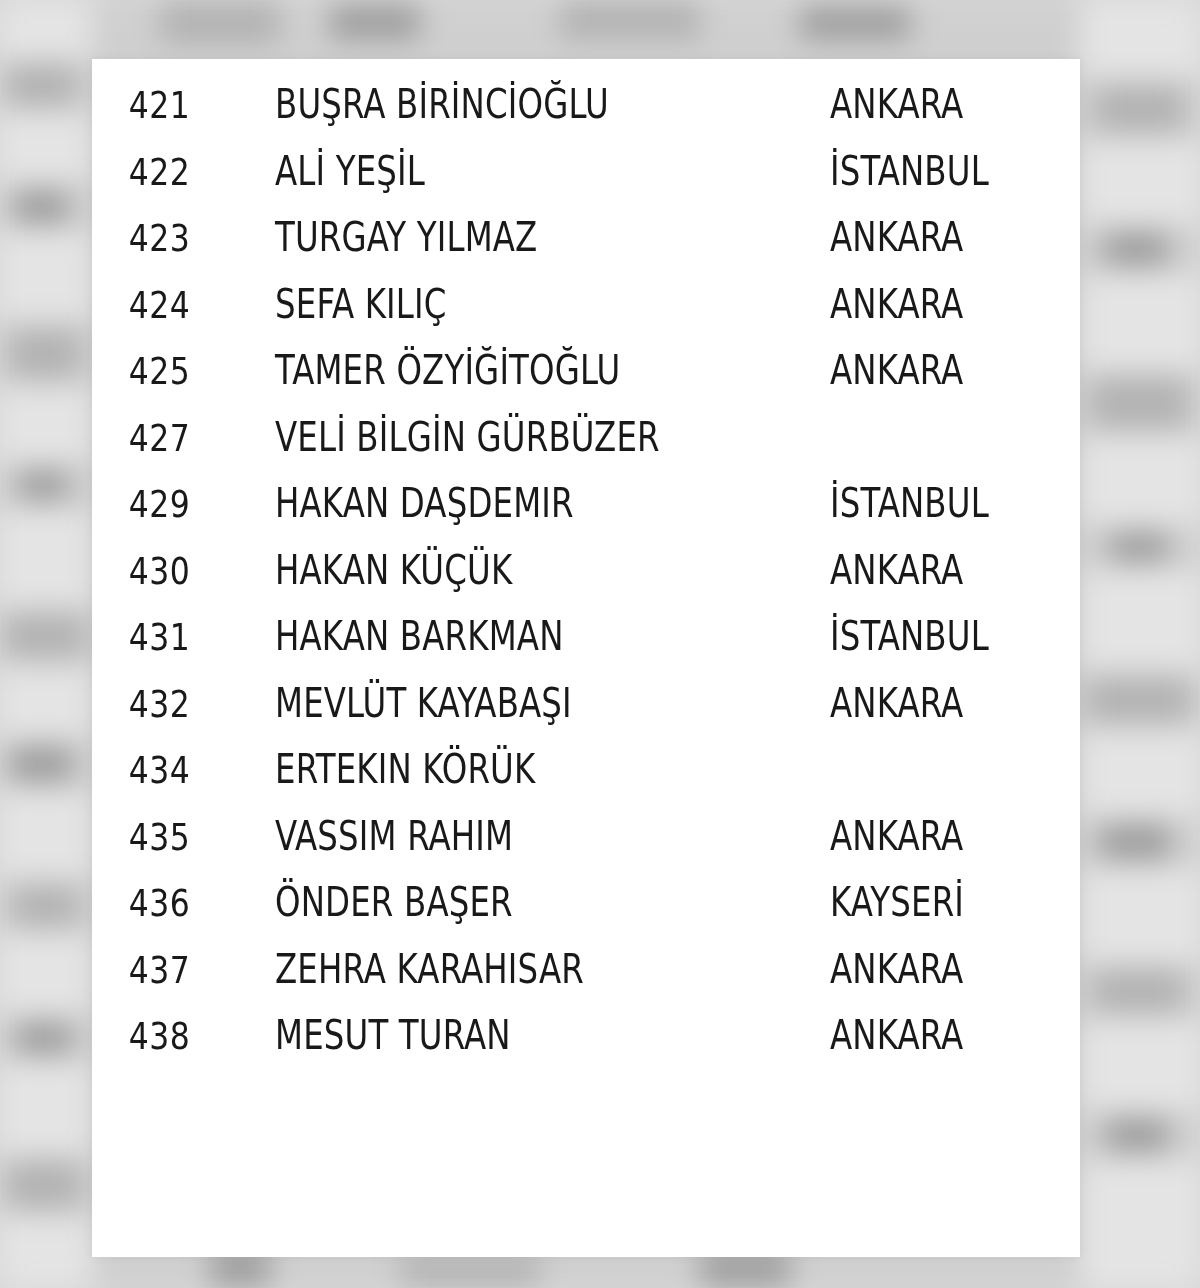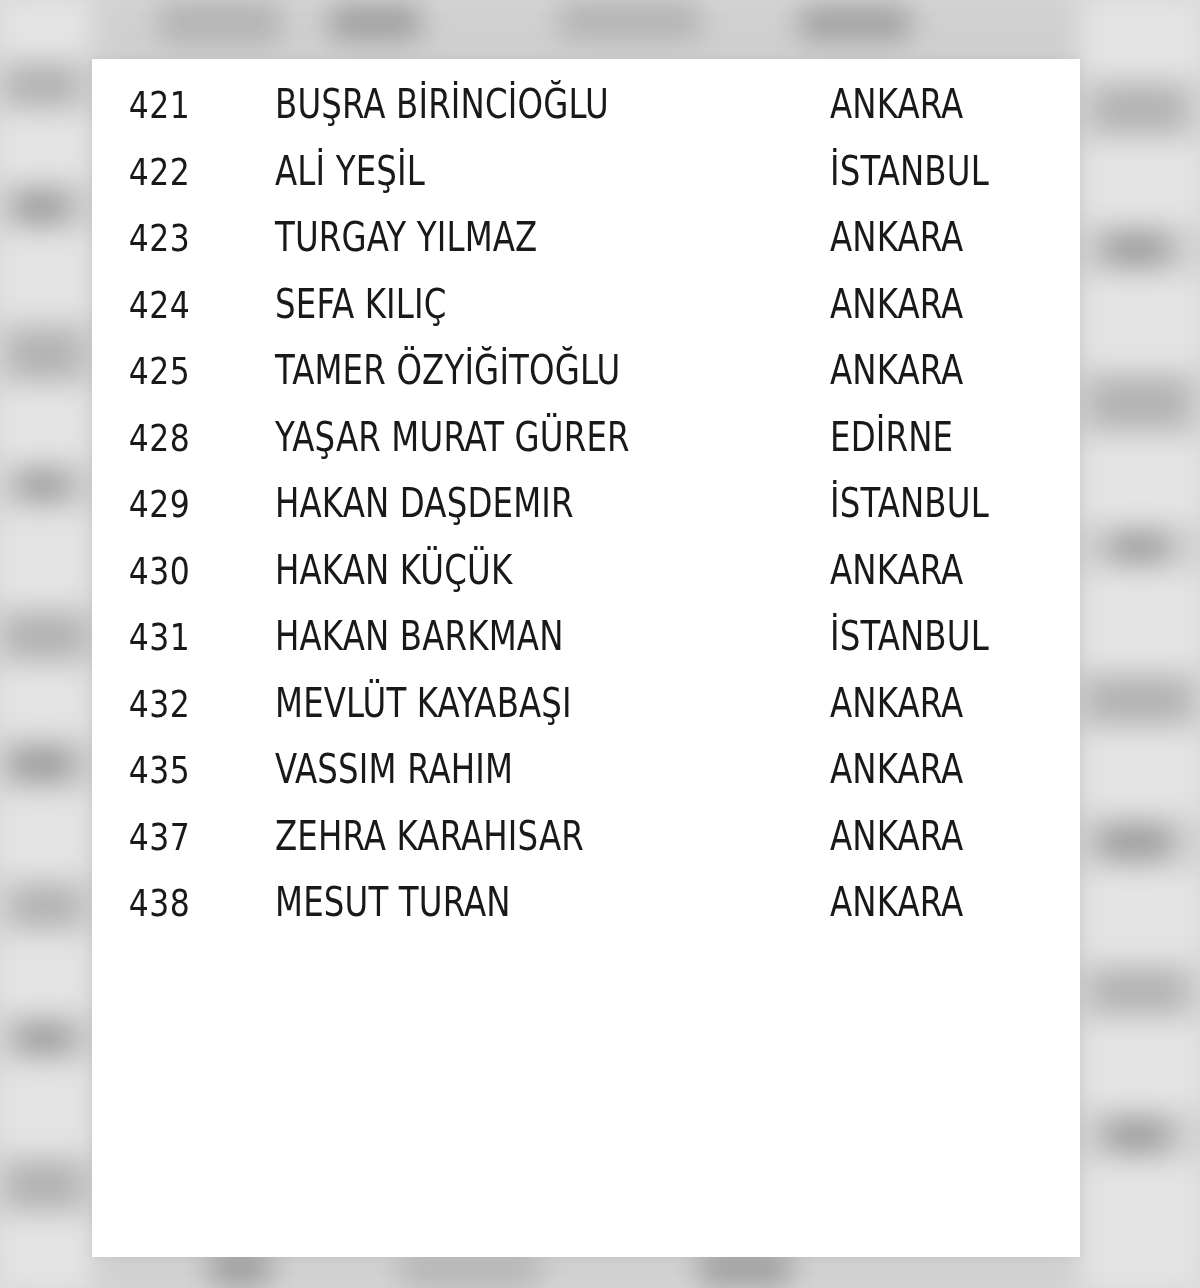--- a/index.html
+++ b/index.html
@@ -167,23 +167,23 @@
         <div class="cell-no">424</div>
         <div class="cell-name">SEFA KILIÇ</div>
         <div class="cell-city">ANKARA</div>
       </div>
       <div class="row">
         <div class="cell-no">425</div>
         <div class="cell-name">TAMER ÖZYİĞİTOĞLU</div>
         <div class="cell-city">ANKARA</div>
       </div>
       <div class="row">
-        <div class="cell-no">428</div>
-        <div class="cell-name">YAŞAR MURAT GÜRER</div>
-        <div class="cell-city">EDİRNE</div>
+        <div class="cell-no">427</div>
+        <div class="cell-name">VELİ BİLGİN GÜRBÜZER</div>
+        <div class="cell-city"></div>
       </div>
       <div class="row">
         <div class="cell-no">429</div>
         <div class="cell-name">HAKAN DAŞDEMIR</div>
         <div class="cell-city">İSTANBUL</div>
       </div>
       <div class="row">
         <div class="cell-no">430</div>
         <div class="cell-name">HAKAN KÜÇÜK</div>
         <div class="cell-city">ANKARA</div>
@@ -192,25 +192,35 @@
         <div class="cell-no">431</div>
         <div class="cell-name">HAKAN BARKMAN</div>
         <div class="cell-city">İSTANBUL</div>
       </div>
       <div class="row">
         <div class="cell-no">432</div>
         <div class="cell-name">MEVLÜT KAYABAŞI</div>
         <div class="cell-city">ANKARA</div>
       </div>
       <div class="row">
+        <div class="cell-no">434</div>
+        <div class="cell-name">ERTEKIN KÖRÜK</div>
+        <div class="cell-city"></div>
+      </div>
+      <div class="row">
         <div class="cell-no">435</div>
         <div class="cell-name">VASSIM RAHIM</div>
         <div class="cell-city">ANKARA</div>
       </div>
       <div class="row">
+        <div class="cell-no">436</div>
+        <div class="cell-name">ÖNDER BAŞER</div>
+        <div class="cell-city">KAYSERİ</div>
+      </div>
+      <div class="row">
         <div class="cell-no">437</div>
         <div class="cell-name">ZEHRA KARAHISAR</div>
         <div class="cell-city">ANKARA</div>
       </div>
       <div class="row">
         <div class="cell-no">438</div>
         <div class="cell-name">MESUT TURAN</div>
         <div class="cell-city">ANKARA</div>
       </div>
     </div>

